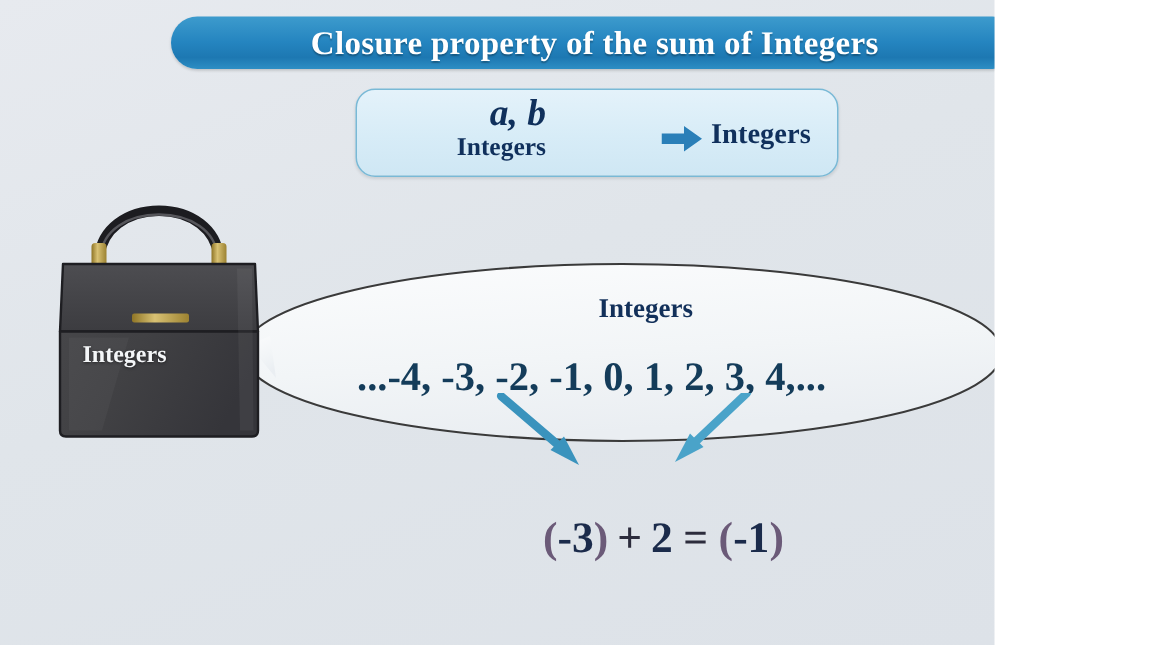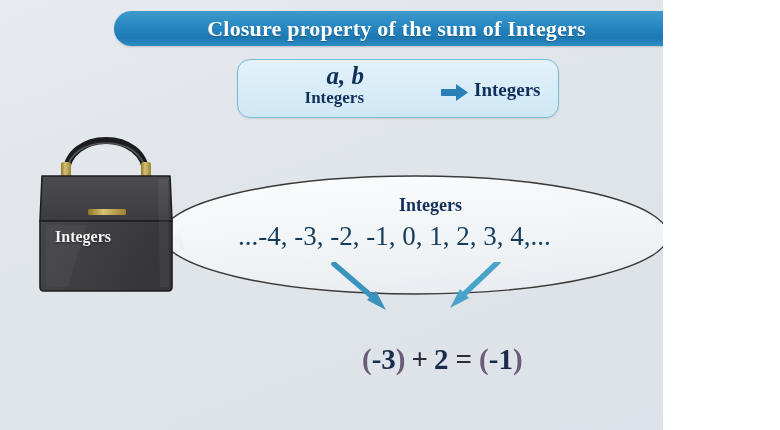--- a/index.html
+++ b/index.html
@@ -151,23 +151,23 @@
     top: 195px;
     font-size: 18px;
     font-weight: bold;
     color: #12305a;
     white-space: nowrap;
     z-index: 4;
   }
   #integer-sequence {
     position: absolute;
     left: 238px;
-    top: 221px;
+    top: 236px;
     font-size: 27px;
-    font-weight: normal;
+    font-weight: bold;
     color: #143c5a;
     white-space: nowrap;
     z-index: 4;
   }
 
   
   #down-arrows {
     position: absolute;
     left: 330px;
     top: 262px;

